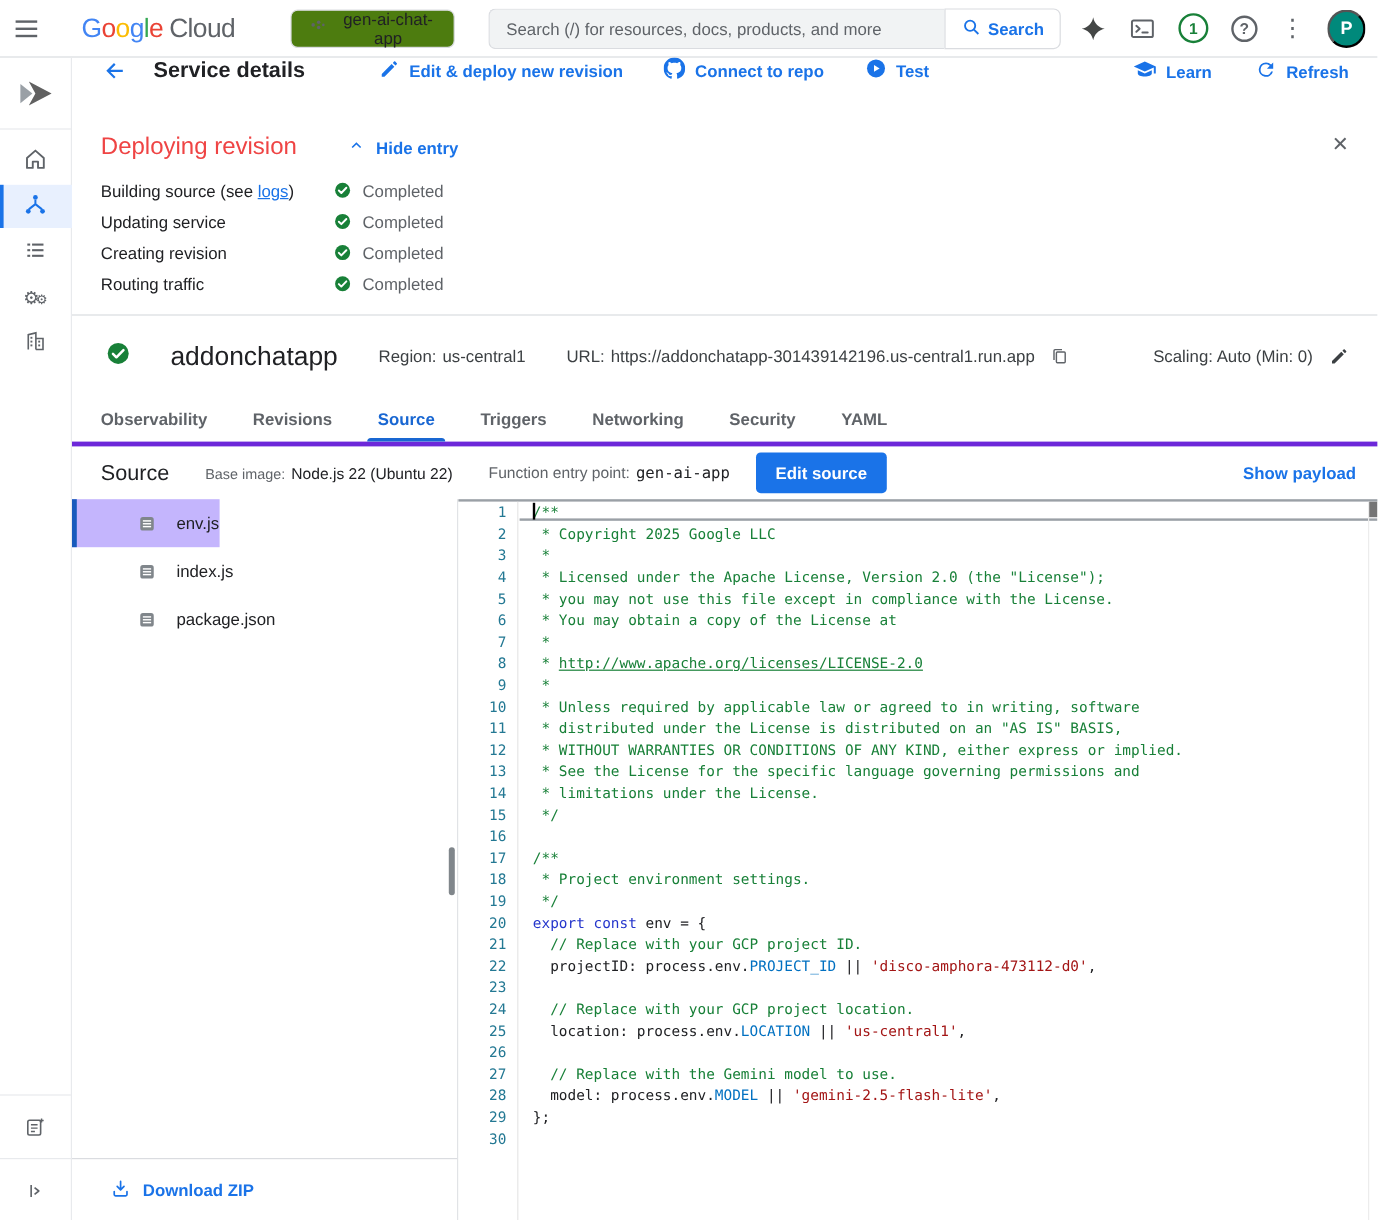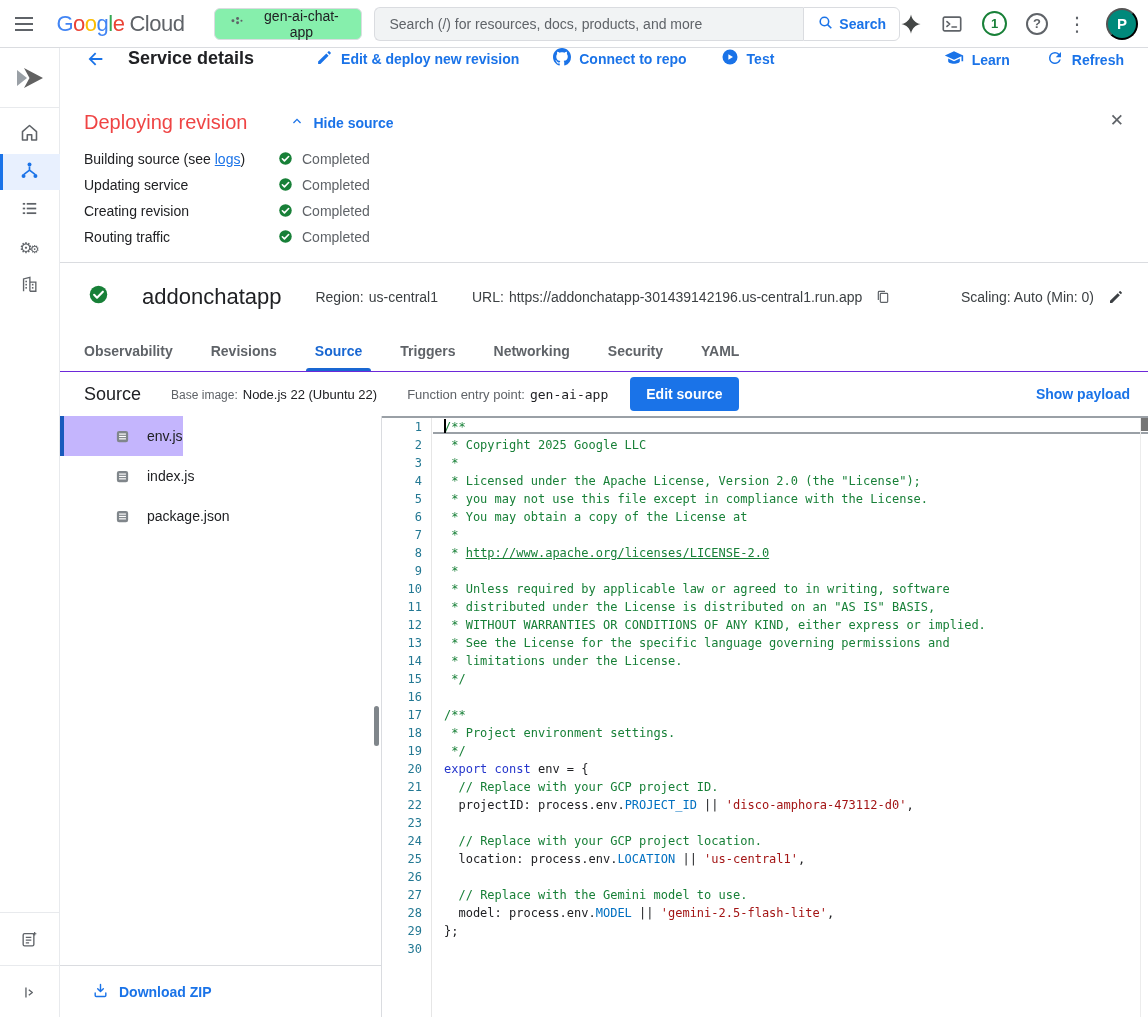--- a/index.html
+++ b/index.html
@@ -1,25 +1,25 @@
 <!DOCTYPE html>
 <html><head>
 <meta charset="utf-8">
 <style>
   * { margin:0; padding:0; box-sizing:border-box; }
   html,body { width:1148px; height:1017px; overflow:hidden; background:#fff;
     font-family:"Liberation Sans", sans-serif; color:#202124; }
 
   
-  .topbar { height:48px; display:flex; align-items:center; border-bottom:1px solid #dadce0; padding-right:10px; }
+  .topbar { height:48px; display:flex; align-items:center; border-bottom:1px solid #dadce0; padding-right:10px;gap:16px; }
   .hamburger { width:50px; height:48px; display:flex; flex-direction:column; justify-content:center; align-items:center; gap:4px; background:none; border:none; cursor:pointer; }
   .hamburger span { width:18px; height:2px; background:#5f6368; }
   .logo { display:flex; align-items:baseline; font-size:22px; letter-spacing:-0.5px; margin-left:8px; }
   .logo .cloud { color:#5f6368; margin-left:5px; }
-  .project-btn { display:flex; align-items:center; gap:9px; height:32px; border:1px solid #dadce0; border-radius:6px; background:#86efac; padding:0 13px; margin-left:30px; font-size:14px; color:#202124; cursor:pointer; }
+  .project-btn { display:flex; align-items:center; gap:9px; height:32px; border:1px solid #dadce0; border-radius:6px; background:#4d7c0f; padding:0 13px; margin-left:30px; font-size:14px; color:#202124; cursor:pointer; }
   .search-wrap { display:flex; height:34px; margin-left:12px; width:543px; }
   .search-input { flex:1; background:#f1f3f4; border:1px solid #dadce0; border-right:none; border-radius:6px 0 0 6px; font-size:14px; color:#5f6368; padding:0 14px; outline:none; font-family:"Liberation Sans", sans-serif; }
   .search-input::placeholder { color:#5f6368; }
   .search-btn { display:flex; align-items:center; gap:5px; border:1px solid #dadce0; border-radius:0 6px 6px 0; background:#fff; color:#1a73e8; font-size:14px; font-weight:bold; padding:0 13px; cursor:pointer; font-family:"Liberation Sans", sans-serif; }
   .topbar-right { display:flex; align-items:center; gap:19px; margin-left:auto; }
   .tb-icon { background:none; border:none; cursor:pointer; display:flex; align-items:center; justify-content:center; }
   .badge-circle { width:25px; height:25px; border:2px solid #188038; border-radius:50%; color:#188038; font-size:13px; display:flex; align-items:center; justify-content:center; font-weight:bold; }
   .help-circle { width:22px; height:22px; border:2px solid #5f6368; border-radius:50%; color:#5f6368; font-size:13px; font-weight:bold; display:flex; align-items:center; justify-content:center; }
   .more-vert { font-size:20px; color:#5f6368; line-height:1; }
   .avatar { width:32px; height:32px; border-radius:50%; background:#00897b; color:#fff; font-size:15px; font-weight:bold; display:flex; align-items:center; justify-content:center; cursor:pointer; }
@@ -58,21 +58,21 @@
   
   .service-header { height:67px; display:flex; align-items:center; padding:0 24px 0 28px; }
   .service-name { font-size:22px; color:#202124; margin-left:33px;text-align:right; }
   .svc-meta { font-size:14px; color:#3c4043; margin-left:34px; display:flex; align-items:center; }
   .svc-meta .lbl { margin-right:5px; }
   .copy-btn { background:none; border:none; cursor:pointer; margin-left:13px; display:flex; }
   .svc-right { margin-left:auto; display:flex; align-items:center; gap:14px; font-size:14px; color:#3c4043; }
   .icon-btn { background:none; border:none; cursor:pointer; display:flex; }
 
   
-  .tabs { display:flex; border-bottom:1px solid #6d28d9; padding-left:24px; height:42px; }
+  .tabs { display:flex; border-bottom:4px solid #6d28d9; padding-left:24px; height:42px; }
   .tab { position:relative; display:flex; align-items:center; padding:0 19px; font-size:14px; font-weight:bold; color:#5f6368; background:none; border:none; cursor:pointer; font-family:"Liberation Sans", sans-serif; }
   .tab:first-child { padding-left:0; }
   .tab.active { color:#1967d2; }
   .tab.active::after { content:""; position:absolute; left:10px; right:10px; bottom:0; height:3px; background:#1967d2; border-radius:3px 3px 0 0; }
   .tab:first-child.active::after { left:0; }
 
   
   .source-header { height:44px; display:flex; align-items:center; padding:0 18px 0 24px; }
   .source-title { font-size:18px; color:#202124; }
   .meta-group { display:flex; align-items:baseline; margin-left:30px; }
@@ -286,21 +286,21 @@
       </div>
     </div>
 
     <section class="deploy-panel">
       <div class="deploy-head">
         <h2 class="deploy-title">Deploying revision</h2>
         <button class="blue-link hide-status">
           <span><svg width="16" height="16" viewBox="0 0 24 24">
                 <path d="M12 8.2l-6 6 1.4 1.4 4.6-4.6 4.6 4.6L18 14.2z" fill="#1a73e8"></path>
               </svg></span>
-          <span>Hide source</span>
+          <span>Hide entry</span>
         </button>
       </div>
       <button class="close-btn">✕</button>
       <div class="steps" id="status-steps">
           <div class="step">
             <span class="step-label">Building source (see <a href="#">logs</a>)</span>
             <span class="step-status">
               <span style="display: flex;">
                 <svg width="15" height="15" viewBox="0 0 24 24">
                   <circle cx="12" cy="12" r="10" fill="#188038"></circle>

